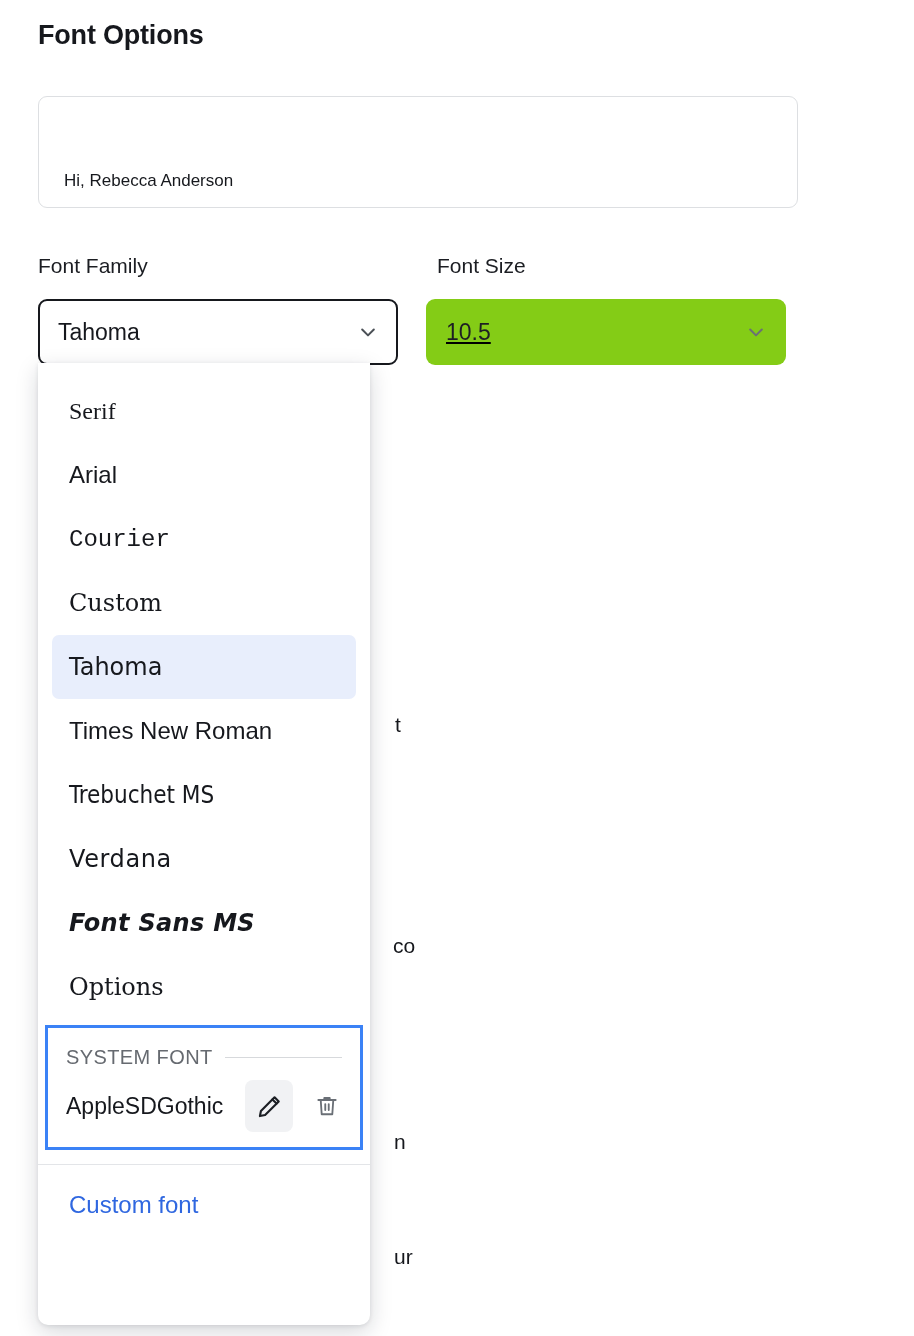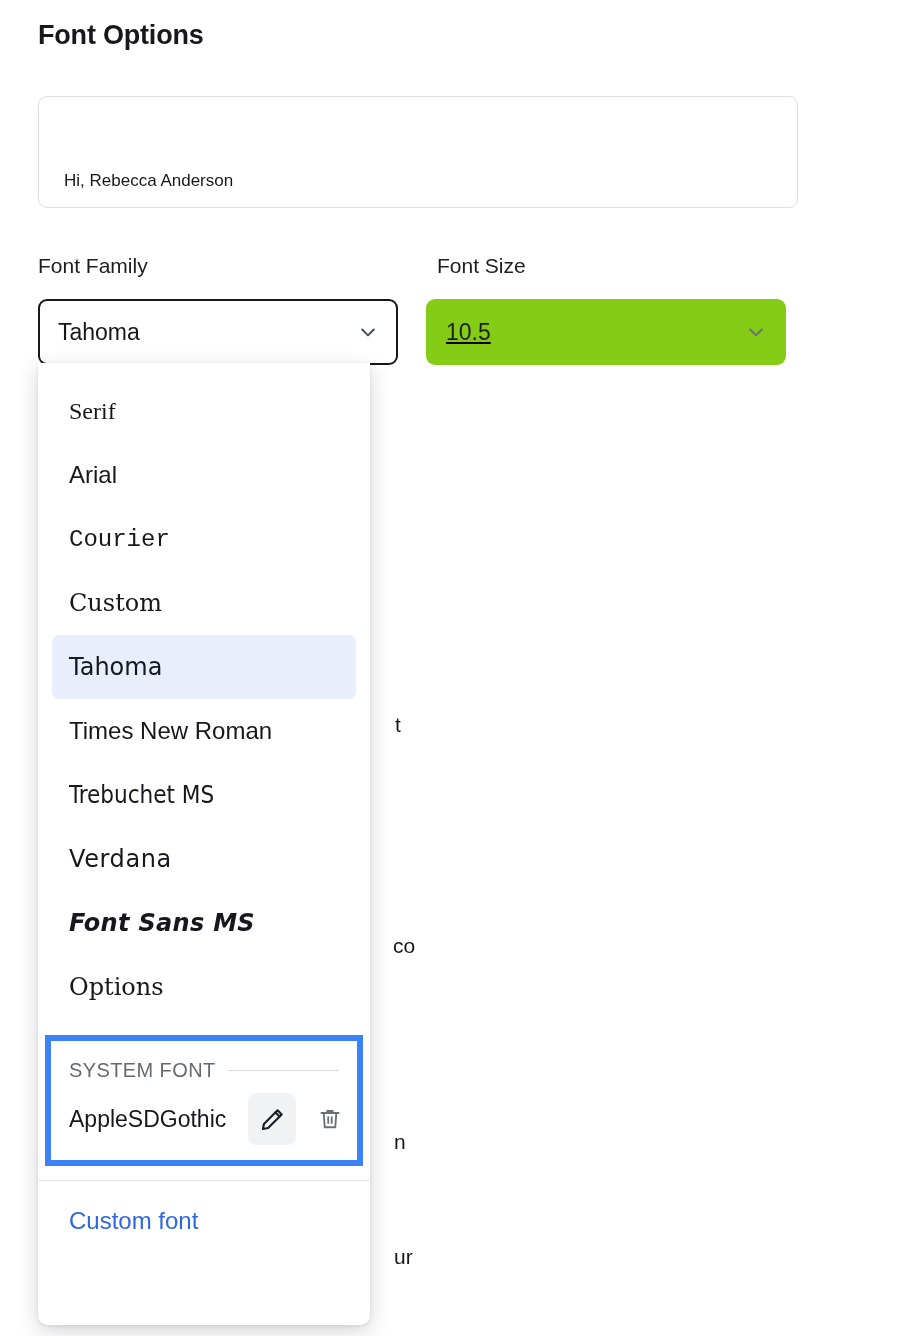--- a/index.html
+++ b/index.html
@@ -90,22 +90,22 @@
   .f-tahoma  { font-family:"DejaVu Sans", sans-serif; }
   .f-times   { font-family:Liberation Sans, sans-serif; }
   .f-treb    { font-family:"DejaVu Sans", sans-serif; font-stretch:condensed; }
   .f-verdana { font-family:"DejaVu Sans", sans-serif; letter-spacing:.6px; }
   .f-comic   { font-family:"DejaVu Sans", sans-serif; font-style:italic; font-weight:bold; letter-spacing:.3px;}
   .f-calibri { font-family:"DejaVu Serif", serif; }
 
   
   .system-group{
     position:relative;
-    margin:16px 7px 0 7px;
-    border:6px solid #3b82f6;
+    margin:6px 7px 0 7px;
+    border:3px solid #3b82f6;
     background:#fff;
     padding:6px 0 10px 0;
   }
   .group-header{
     display:flex; align-items:center; gap:12px;
     padding:12px 18px 6px 18px;
   }
   .group-title{
     font-size:20px; color:#666a70; letter-spacing:.4px; white-space:nowrap;
   }

